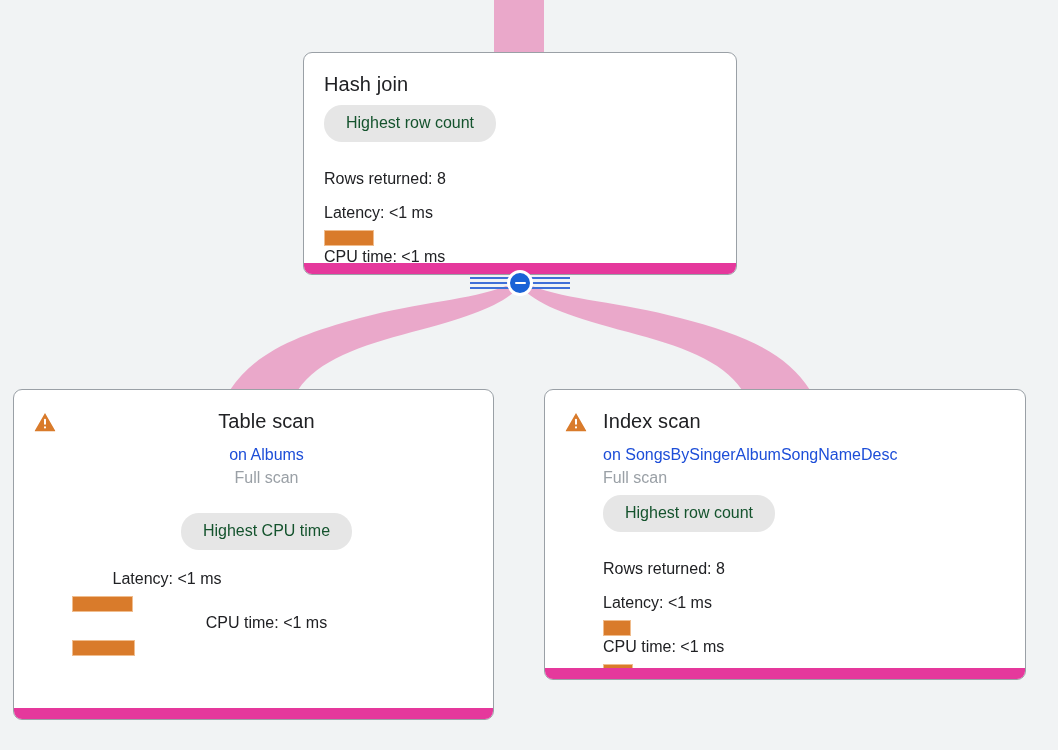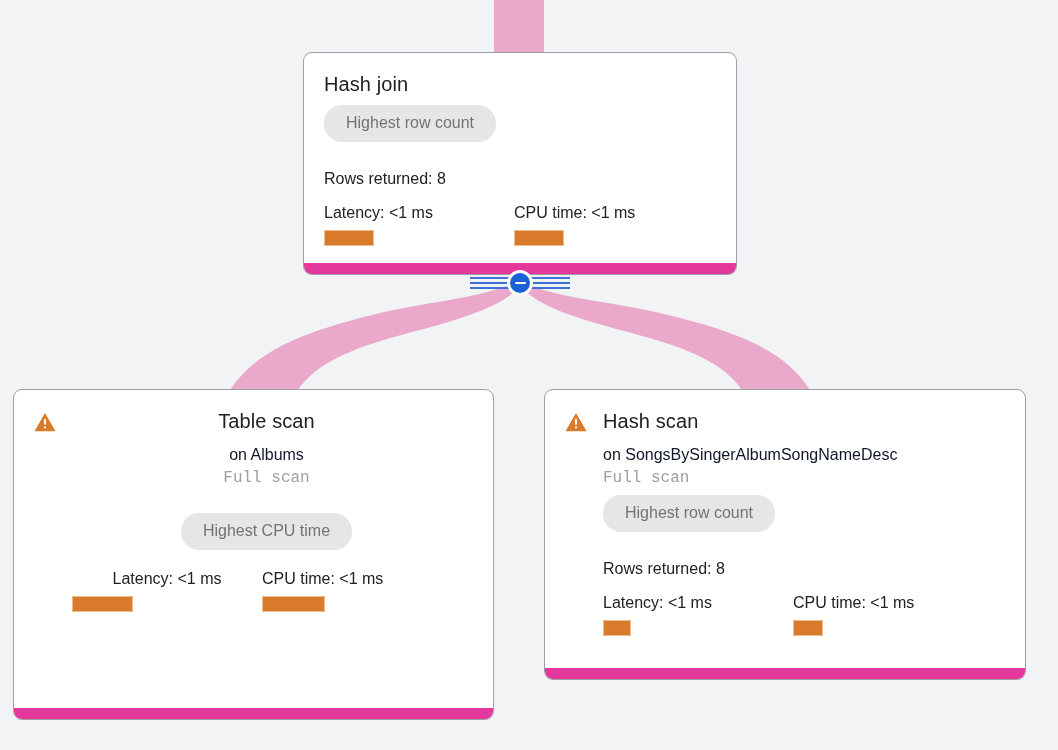--- a/index.html
+++ b/index.html
@@ -67,52 +67,52 @@
   .title {
     font-size: 20px;
     line-height: 26px;
     color: #202124;
     font-weight: 400;
     letter-spacing: 0.1px;
   }
   .sub-on {
     font-size: 16px;
     line-height: 22px;
-    color: #0f172a;
+    color: #1d4ed8;
     margin-top: 10px;
   }
   .sub-scan {
     font-size: 16px;
     line-height: 22px;
     color: #9aa0a6;
     margin-top: 1px;
-    font-family: Liberation Mono, monospace;
   }
   .chips {
     margin-top: 6px;
   }
   .chip {
     display: inline-block;
     background: #e6e6e6;
-    color: #737373;
+    color: #14532d;
     font-size: 16px;
     line-height: 20px;
     padding: 8px 22px 9px 22px;
     border-radius: 18px;
     margin-bottom: 6px;
   }
   .rows {
     font-size: 16px;
     line-height: 22px;
     color: #202124;
     margin-top: 20px;
   }
   .metrics {
     display: flex;
     margin-top: 12px;
+    flex-direction: column;
   }
   .metric-label {
     font-size: 16px;
     line-height: 22px;
     color: #202124;
     white-space: nowrap;
   }
   .metric-bar {
     height: 16px;
     background: #d97b2b;
@@ -263,21 +263,21 @@
 
   <div class="node" style="left:544px; top:389px; width:482px; height:291px;">
     <div class="node-body">
       <div class="node-head">
         <svg class="warn-icon" viewBox="0 0 24 24">
           <path d="M12 2.2 L23 21.2 Q23.6 22.2 22.4 22.2 L1.6 22.2 Q0.4 22.2 1 21.2 Z" fill="#d97b2b"></path>
           <rect x="10.9" y="8.4" width="2.2" height="6.6" rx="1" fill="#ffffff"></rect>
           <rect x="10.9" y="16.6" width="2.2" height="2.4" rx="1" fill="#ffffff"></rect>
         </svg>
         <div style="flex:1;">
-          <div class="title">Hash scan</div>
+          <div class="title">Index scan</div>
           <div class="sub-on">on SongsBySingerAlbumSongNameDesc</div>
           <div class="sub-scan">Full scan</div>
           <div class="chips">
             <span class="chip">Highest row count</span>
           </div>
           <div class="rows">Rows returned: 8</div>
           <div class="metrics">
             <div style="width:190px;">
               <div class="metric-label">Latency: &lt;1 ms</div>
               <div class="metric-bar" style="width:28px;"></div>

